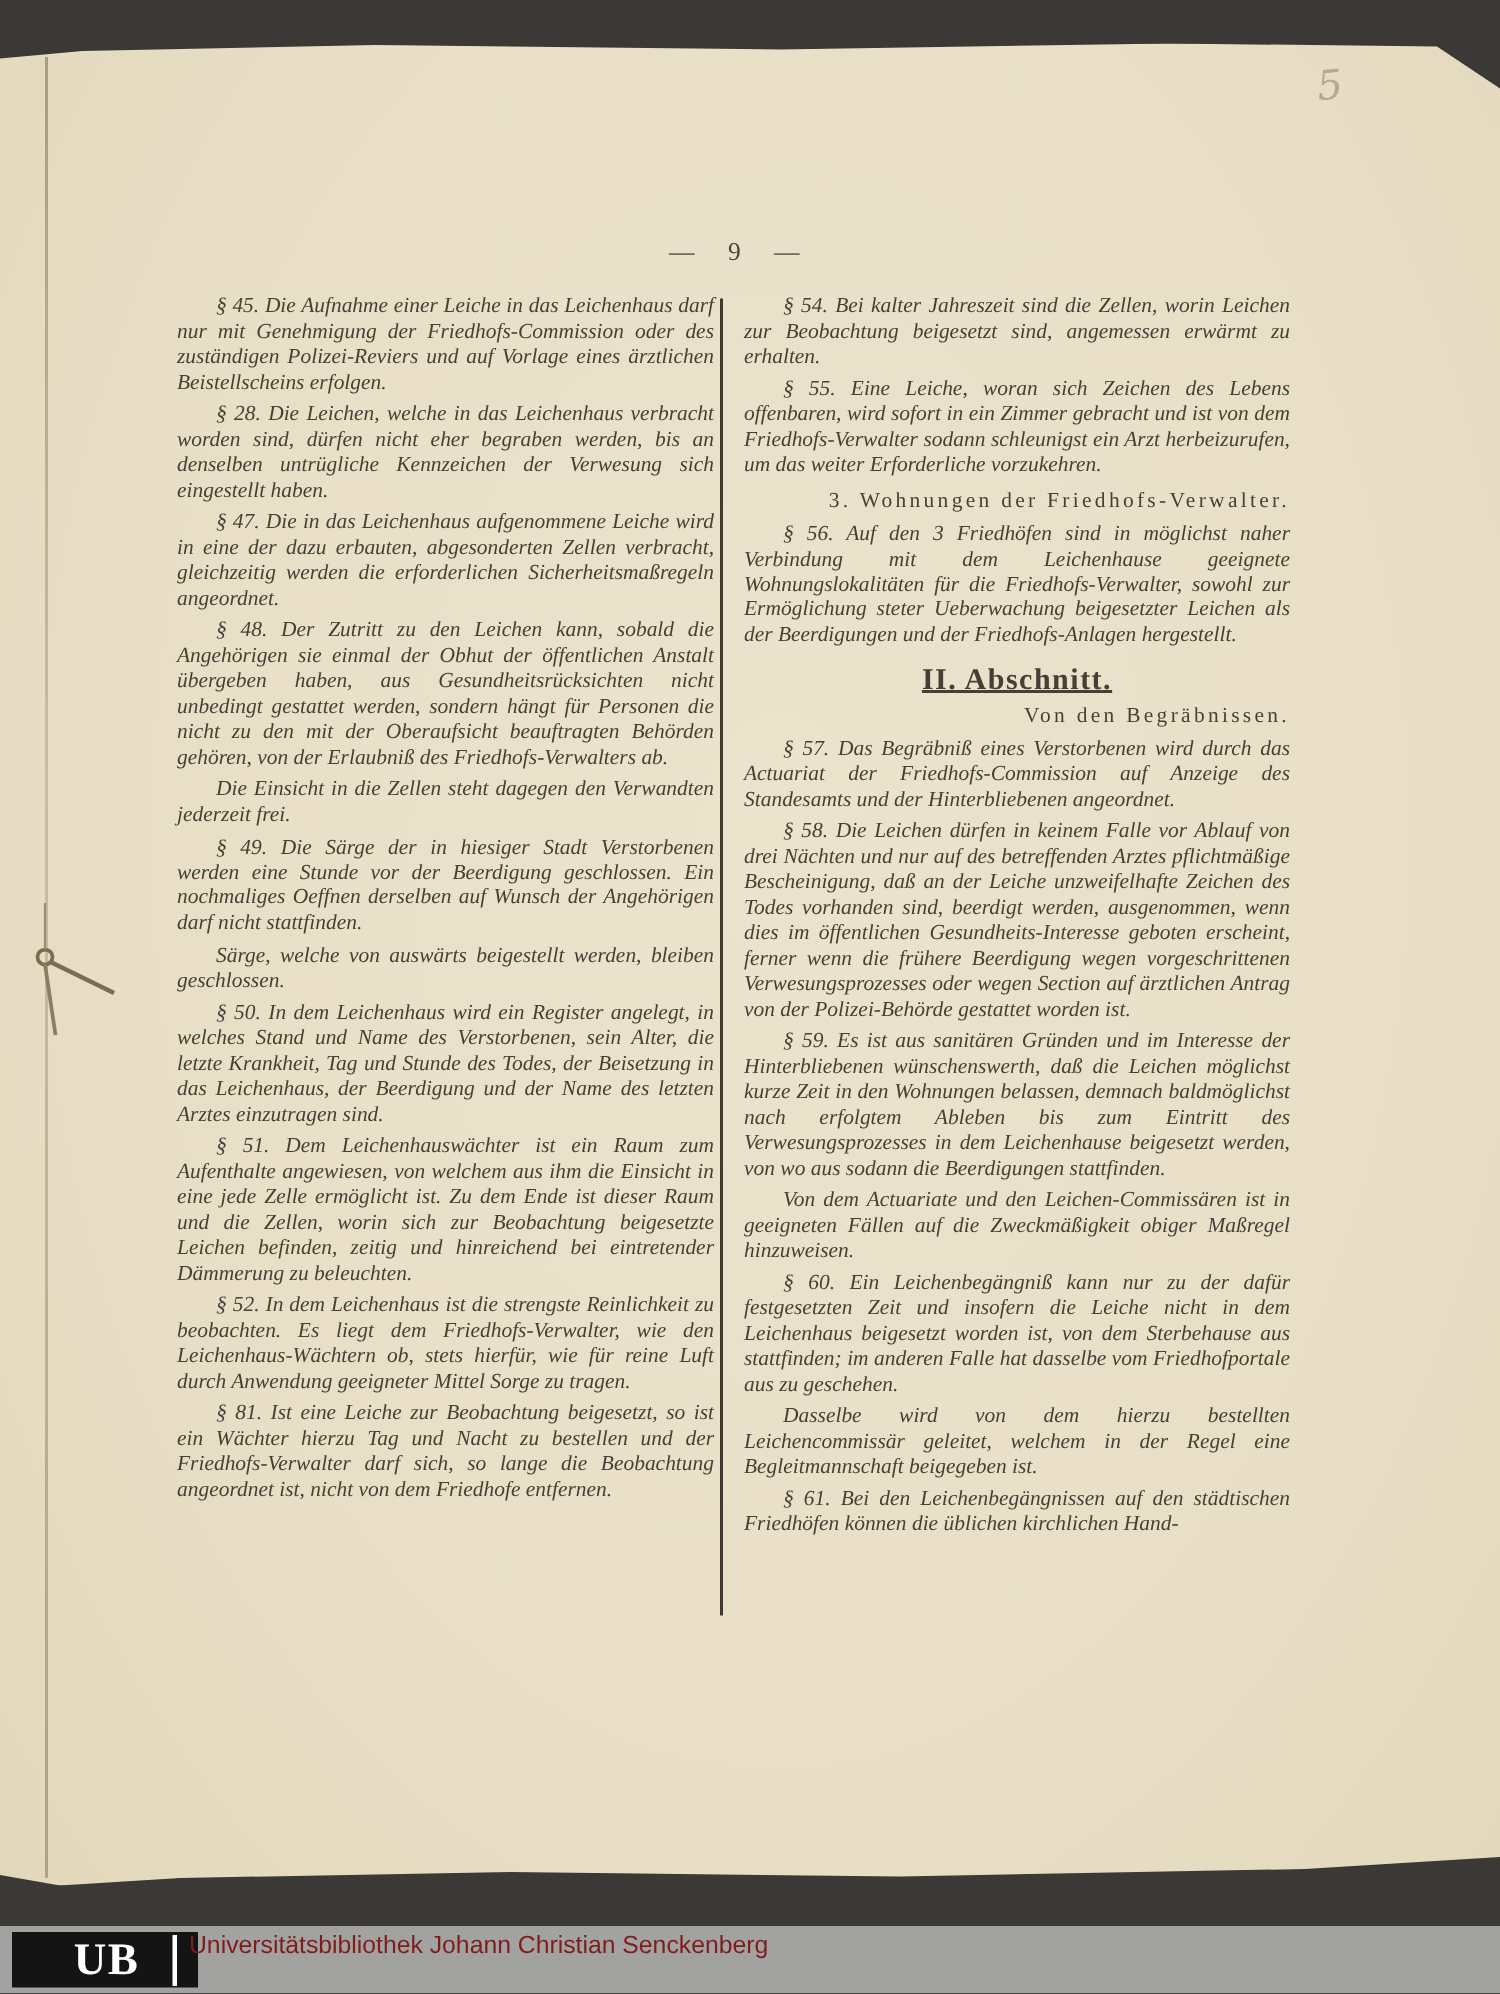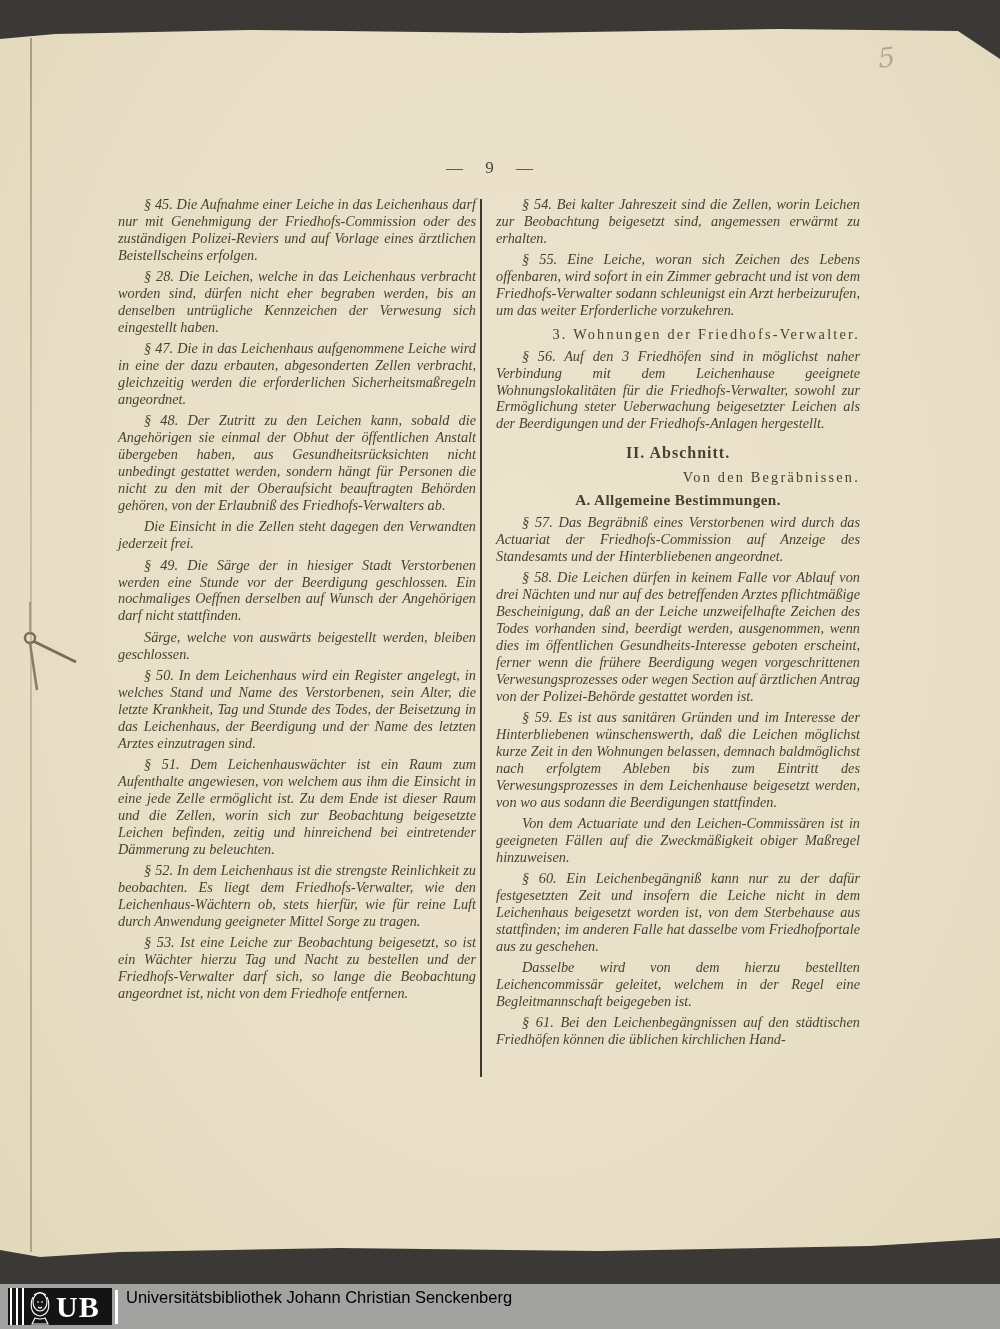--- a/index.html
+++ b/index.html
@@ -48,45 +48,45 @@
   }
   .col-left{ left:118px; width:358px; }
   .col-right{ left:496px; width:364px; }
   .divider{
     position:absolute; left:480px; top:199px; width:2px; height:878px;
     background:var(--rule);
   }
   .col p{ margin:0 0 4.5px 0; }
   .p-body{ text-indent:26px;font-style:italic; }
   .p-h-spaced{ text-align:right; text-indent:0; letter-spacing:2.2px; margin:7px 0 5px 0 !important; }
-  .p-h-title{ text-align:center; text-indent:0; font-weight:bold; font-size:16px; letter-spacing:1px; margin:13px 0 7px 0 !important; }
+  .p-h-title{ text-align:center; text-indent:0; font-weight:bold; font-size:20px; letter-spacing:1px; margin:13px 0 7px 0 !important;text-decoration:underline; }
   .p-h-bold{ text-align:center; text-indent:0; font-weight:bold; font-size:15.2px; letter-spacing:.4px; margin:6px 0 5px 0 !important; }
   
   .footer{
     position:absolute; left:0; bottom:0; width:1000px; height:45px;
     background:var(--footer_bar);
     font-family:"Liberation Sans","DejaVu Sans",sans-serif;
   }
   .logo-box{
-    position:absolute; left:8px; top:4px; width:104px; height:37px;
-    background:var(--logo_bg); display:flex; align-items:center;
+    position:absolute; left:8px; top:4px; width:124px; height:37px;
+    background:var(--logo_bg); display:flex; align-items:center;flex-direction:column;
   }
   .logo-spines{
     width:16px; height:37px; margin-left:2px;
     background:repeating-linear-gradient(90deg,#fff 0 2px, transparent 2px 6px);
   }
   .logo-ub{
     color:#fff; font-family:"Liberation Serif",serif; font-weight:bold;
     font-size:30px; letter-spacing:1px; margin-left:2px; line-height:37px;
   }
   .logo-sep{
     position:absolute; left:115px; top:6px; width:3px; height:34px; background:#fff;
   }
   .footer-text{
-    position:absolute; left:126px; top:3px; color:#000000;
+    position:absolute; left:126px; top:3px; color:#7f1d1d;
     font-size:16.5px; line-height:20px; white-space:nowrap;
   }
 </style>
 </head>
 <body>
 
 <div class="stage">
 
   <div class="paper"></div>
 
@@ -107,33 +107,32 @@
       <p class="p-body">§ 45. Die Aufnahme einer Leiche in das Leichenhaus darf nur mit Genehmigung der Friedhofs-Commission oder des zuständigen Polizei-Reviers und auf Vorlage eines ärztlichen Beistellscheins erfolgen.</p>
       <p class="p-body">§ 28. Die Leichen, welche in das Leichenhaus verbracht worden sind, dürfen nicht eher begraben werden, bis an denselben untrügliche Kennzeichen der Verwesung sich eingestellt haben.</p>
       <p class="p-body">§ 47. Die in das Leichenhaus aufgenommene Leiche wird in eine der dazu erbauten, abgesonderten Zellen verbracht, gleichzeitig werden die erforderlichen Sicherheitsmaßregeln angeordnet.</p>
       <p class="p-body">§ 48. Der Zutritt zu den Leichen kann, sobald die Angehörigen sie einmal der Obhut der öffentlichen Anstalt übergeben haben, aus Gesundheitsrücksichten nicht unbedingt gestattet werden, sondern hängt für Personen die nicht zu den mit der Oberaufsicht beauftragten Behörden gehören, von der Erlaubniß des Friedhofs-Verwalters ab.</p>
       <p class="p-body">Die Einsicht in die Zellen steht dagegen den Verwandten jederzeit frei.</p>
       <p class="p-body">§ 49. Die Särge der in hiesiger Stadt Verstorbenen werden eine Stunde vor der Beerdigung geschlossen. Ein nochmaliges Oeffnen derselben auf Wunsch der Angehörigen darf nicht stattfinden.</p>
       <p class="p-body">Särge, welche von auswärts beigestellt werden, bleiben geschlossen.</p>
       <p class="p-body">§ 50. In dem Leichenhaus wird ein Register angelegt, in welches Stand und Name des Verstorbenen, sein Alter, die letzte Krankheit, Tag und Stunde des Todes, der Beisetzung in das Leichenhaus, der Beerdigung und der Name des letzten Arztes einzutragen sind.</p>
       <p class="p-body">§ 51. Dem Leichenhauswächter ist ein Raum zum Aufenthalte angewiesen, von welchem aus ihm die Einsicht in eine jede Zelle ermöglicht ist. Zu dem Ende ist dieser Raum und die Zellen, worin sich zur Beobachtung beigesetzte Leichen befinden, zeitig und hinreichend bei eintretender Dämmerung zu beleuchten.</p>
       <p class="p-body">§ 52. In dem Leichenhaus ist die strengste Reinlichkeit zu beobachten. Es liegt dem Friedhofs-Verwalter, wie den Leichenhaus-Wächtern ob, stets hierfür, wie für reine Luft durch Anwendung geeigneter Mittel Sorge zu tragen.</p>
-      <p class="p-body">§ 53. Ist eine Leiche zur Beobachtung beigesetzt, so ist ein Wächter hierzu Tag und Nacht zu bestellen und der Friedhofs-Verwalter darf sich, so lange die Beobachtung angeordnet ist, nicht von dem Friedhofe entfernen.</p>
+      <p class="p-body">§ 81. Ist eine Leiche zur Beobachtung beigesetzt, so ist ein Wächter hierzu Tag und Nacht zu bestellen und der Friedhofs-Verwalter darf sich, so lange die Beobachtung angeordnet ist, nicht von dem Friedhofe entfernen.</p>
     </div>
 
   <div class="divider"></div>
 
   <div class="col col-right">
       <p class="p-body">§ 54. Bei kalter Jahreszeit sind die Zellen, worin Leichen zur Beobachtung beigesetzt sind, angemessen erwärmt zu erhalten.</p>
       <p class="p-body">§ 55. Eine Leiche, woran sich Zeichen des Lebens offenbaren, wird sofort in ein Zimmer gebracht und ist von dem Friedhofs-Verwalter sodann schleunigst ein Arzt herbeizurufen, um das weiter Erforderliche vorzukehren.</p>
       <p class="p-h-spaced">3. Wohnungen der Friedhofs-Verwalter.</p>
       <p class="p-body">§ 56. Auf den 3 Friedhöfen sind in möglichst naher Verbindung mit dem Leichenhause geeignete Wohnungslokalitäten für die Friedhofs-Verwalter, sowohl zur Ermöglichung steter Ueberwachung beigesetzter Leichen als der Beerdigungen und der Friedhofs-Anlagen hergestellt.</p>
       <p class="p-h-title">II. Abschnitt.</p>
       <p class="p-h-spaced">Von den Begräbnissen.</p>
-      <p class="p-h-bold">A. Allgemeine Bestimmungen.</p>
       <p class="p-body">§ 57. Das Begräbniß eines Verstorbenen wird durch das Actuariat der Friedhofs-Commission auf Anzeige des Standesamts und der Hinterbliebenen angeordnet.</p>
       <p class="p-body">§ 58. Die Leichen dürfen in keinem Falle vor Ablauf von drei Nächten und nur auf des betreffenden Arztes pflichtmäßige Bescheinigung, daß an der Leiche unzweifelhafte Zeichen des Todes vorhanden sind, beerdigt werden, ausgenommen, wenn dies im öffentlichen Gesundheits-Interesse geboten erscheint, ferner wenn die frühere Beerdigung wegen vorgeschrittenen Verwesungsprozesses oder wegen Section auf ärztlichen Antrag von der Polizei-Behörde gestattet worden ist.</p>
       <p class="p-body">§ 59. Es ist aus sanitären Gründen und im Interesse der Hinterbliebenen wünschenswerth, daß die Leichen möglichst kurze Zeit in den Wohnungen belassen, demnach baldmöglichst nach erfolgtem Ableben bis zum Eintritt des Verwesungsprozesses in dem Leichenhause beigesetzt werden, von wo aus sodann die Beerdigungen stattfinden.</p>
       <p class="p-body">Von dem Actuariate und den Leichen-Commissären ist in geeigneten Fällen auf die Zweckmäßigkeit obiger Maßregel hinzuweisen.</p>
       <p class="p-body">§ 60. Ein Leichenbegängniß kann nur zu der dafür festgesetzten Zeit und insofern die Leiche nicht in dem Leichenhaus beigesetzt worden ist, von dem Sterbehause aus stattfinden; im anderen Falle hat dasselbe vom Friedhofportale aus zu geschehen.</p>
       <p class="p-body">Dasselbe wird von dem hierzu bestellten Leichencommissär geleitet, welchem in der Regel eine Begleitmannschaft beigegeben ist.</p>
       <p class="p-body">§ 61. Bei den Leichenbegängnissen auf den städtischen Friedhöfen können die üblichen kirchlichen Hand-</p>
     </div>
 
   <div class="footer">

